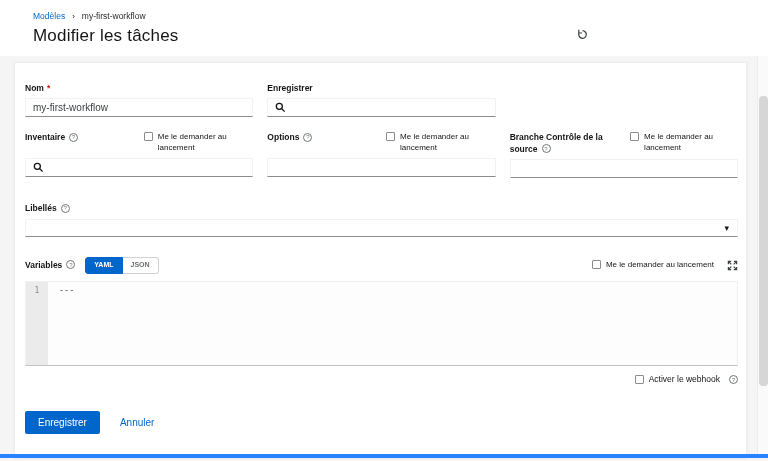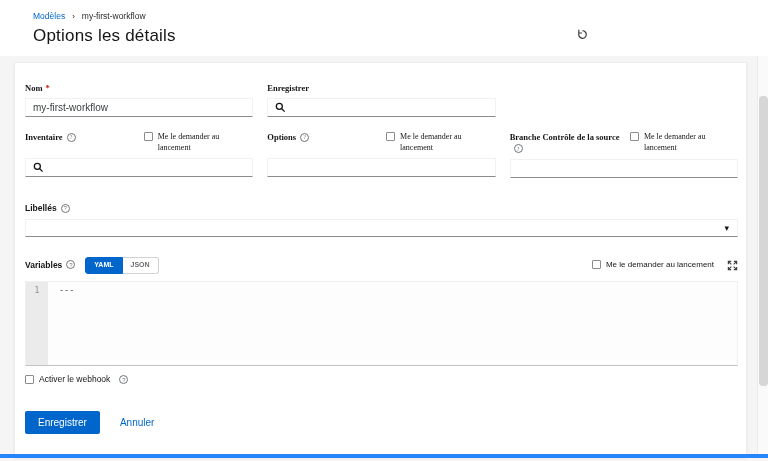--- a/index.html
+++ b/index.html
@@ -24,21 +24,21 @@
   .body-bg { position:absolute; top:56px; left:0; width:768px; height:405px; background:#f5f5f5; }
   .card {
     position:absolute; left:14px; top:6px; width:733px; height:396px;
     background:#fff; border:1px solid #ededed;
     box-shadow:0 1px 3px rgba(0,0,0,.05);
     padding:20px 8px 0 10px;
   }
   .grid3 { display:grid; grid-template-columns:1fr 1fr 1fr; column-gap:14px; align-items:start; }
   .row-gap { margin-top:15px; }
   .field { display:flex; flex-direction:column; }
-  .fhead { display:flex; justify-content:space-between; align-items:flex-start; min-height:11px;font-family:Liberation Serif, serif; }
+  .fhead { display:flex; justify-content:space-between; align-items:flex-start; min-height:11px; }
   .flabel { font-size:8.5px; font-weight:700; color:#151515; line-height:1.35; max-width:62%; }
   .req { color:#c9190b; margin-left:3px; font-size:8.5px; }
   .help {
     display:inline-flex; width:9px; height:9px; border:1px solid #72767b; border-radius:50%;
     font-size:6px; color:#72767b; align-items:center; justify-content:center;
     margin-left:4px; font-weight:400; vertical-align:1px; cursor:pointer; line-height:1;
   }
   .prompt { display:flex; align-items:flex-start; gap:5px; cursor:pointer; max-width:48%; }
   .prompt.wide { max-width:none; }
   .cb { flex:0 0 auto; width:9px; height:9px; border:1px solid #8a8d90; border-radius:1px; background:#fff; margin-top:0; }
@@ -68,21 +68,21 @@
   .expand-btn { display:flex; cursor:pointer; }
   .editor {
     display:flex; height:85px; margin-top:7px;
     border:1px solid #f0f0f0; border-bottom:1px solid #c2c2c2; background:#fdfdfd;
     font-family:"DejaVu Sans Mono", monospace;
   }
   .gutter { width:22px; background:#ebebeb; color:#8a8d90; font-size:8px; text-align:center; padding-top:4px; }
   .code { flex:1; font-size:8.5px; color:#3c3f42; padding:3px 0 0 11px; cursor:text; }
   
   .options-heading { margin-top:33px; font-size:8.5px; font-weight:700; color:#151515; }
-  .options-row { display:flex; gap:30px; margin-top:8px; align-items:flex-end; }
+  .options-row { display:flex; gap:30px; margin-top:8px; align-items:flex-end;flex-direction:column; }
   .opt { display:flex; align-items:center; gap:5px; cursor:pointer; }
   .opt .cbl { font-size:8.5px; }
   
   .footer { display:flex; align-items:center; gap:20px; margin-top:26px; }
   .btn-primary {
     background:#0066cc; color:#fff; border:none; border-radius:2px;
     font-family:"Liberation Sans",sans-serif; font-size:10px; padding:6px 13px; cursor:pointer;
   }
   .btn-link { background:none; border:none; color:#0066cc; font-family:"Liberation Sans",sans-serif; font-size:10px; cursor:pointer; }
   
@@ -94,21 +94,21 @@
 <body>
 
 <div class="screen">
 
   <div class="header">
     <div class="breadcrumb">
       <a>Modèles</a>
       <span class="sep">›</span>
       <span class="current">my-first-workflow</span>
     </div>
-    <div class="page-title">Options les détails</div>
+    <div class="page-title">Modifier les tâches</div>
     <span class="history-btn">
       <svg width="13" height="13" viewBox="0 0 24 24">
           <path d="M12 5a7 7 0 1 1-6.4 4.2" fill="none" stroke="#3c3f42" stroke-width="2.2"></path>
           <path d="M5.2 3.2v6h6" fill="none" stroke="#3c3f42" stroke-width="2.2"></path>
         </svg>
     </span>
   </div>
 
   <div class="body-bg">
     <div class="card">

